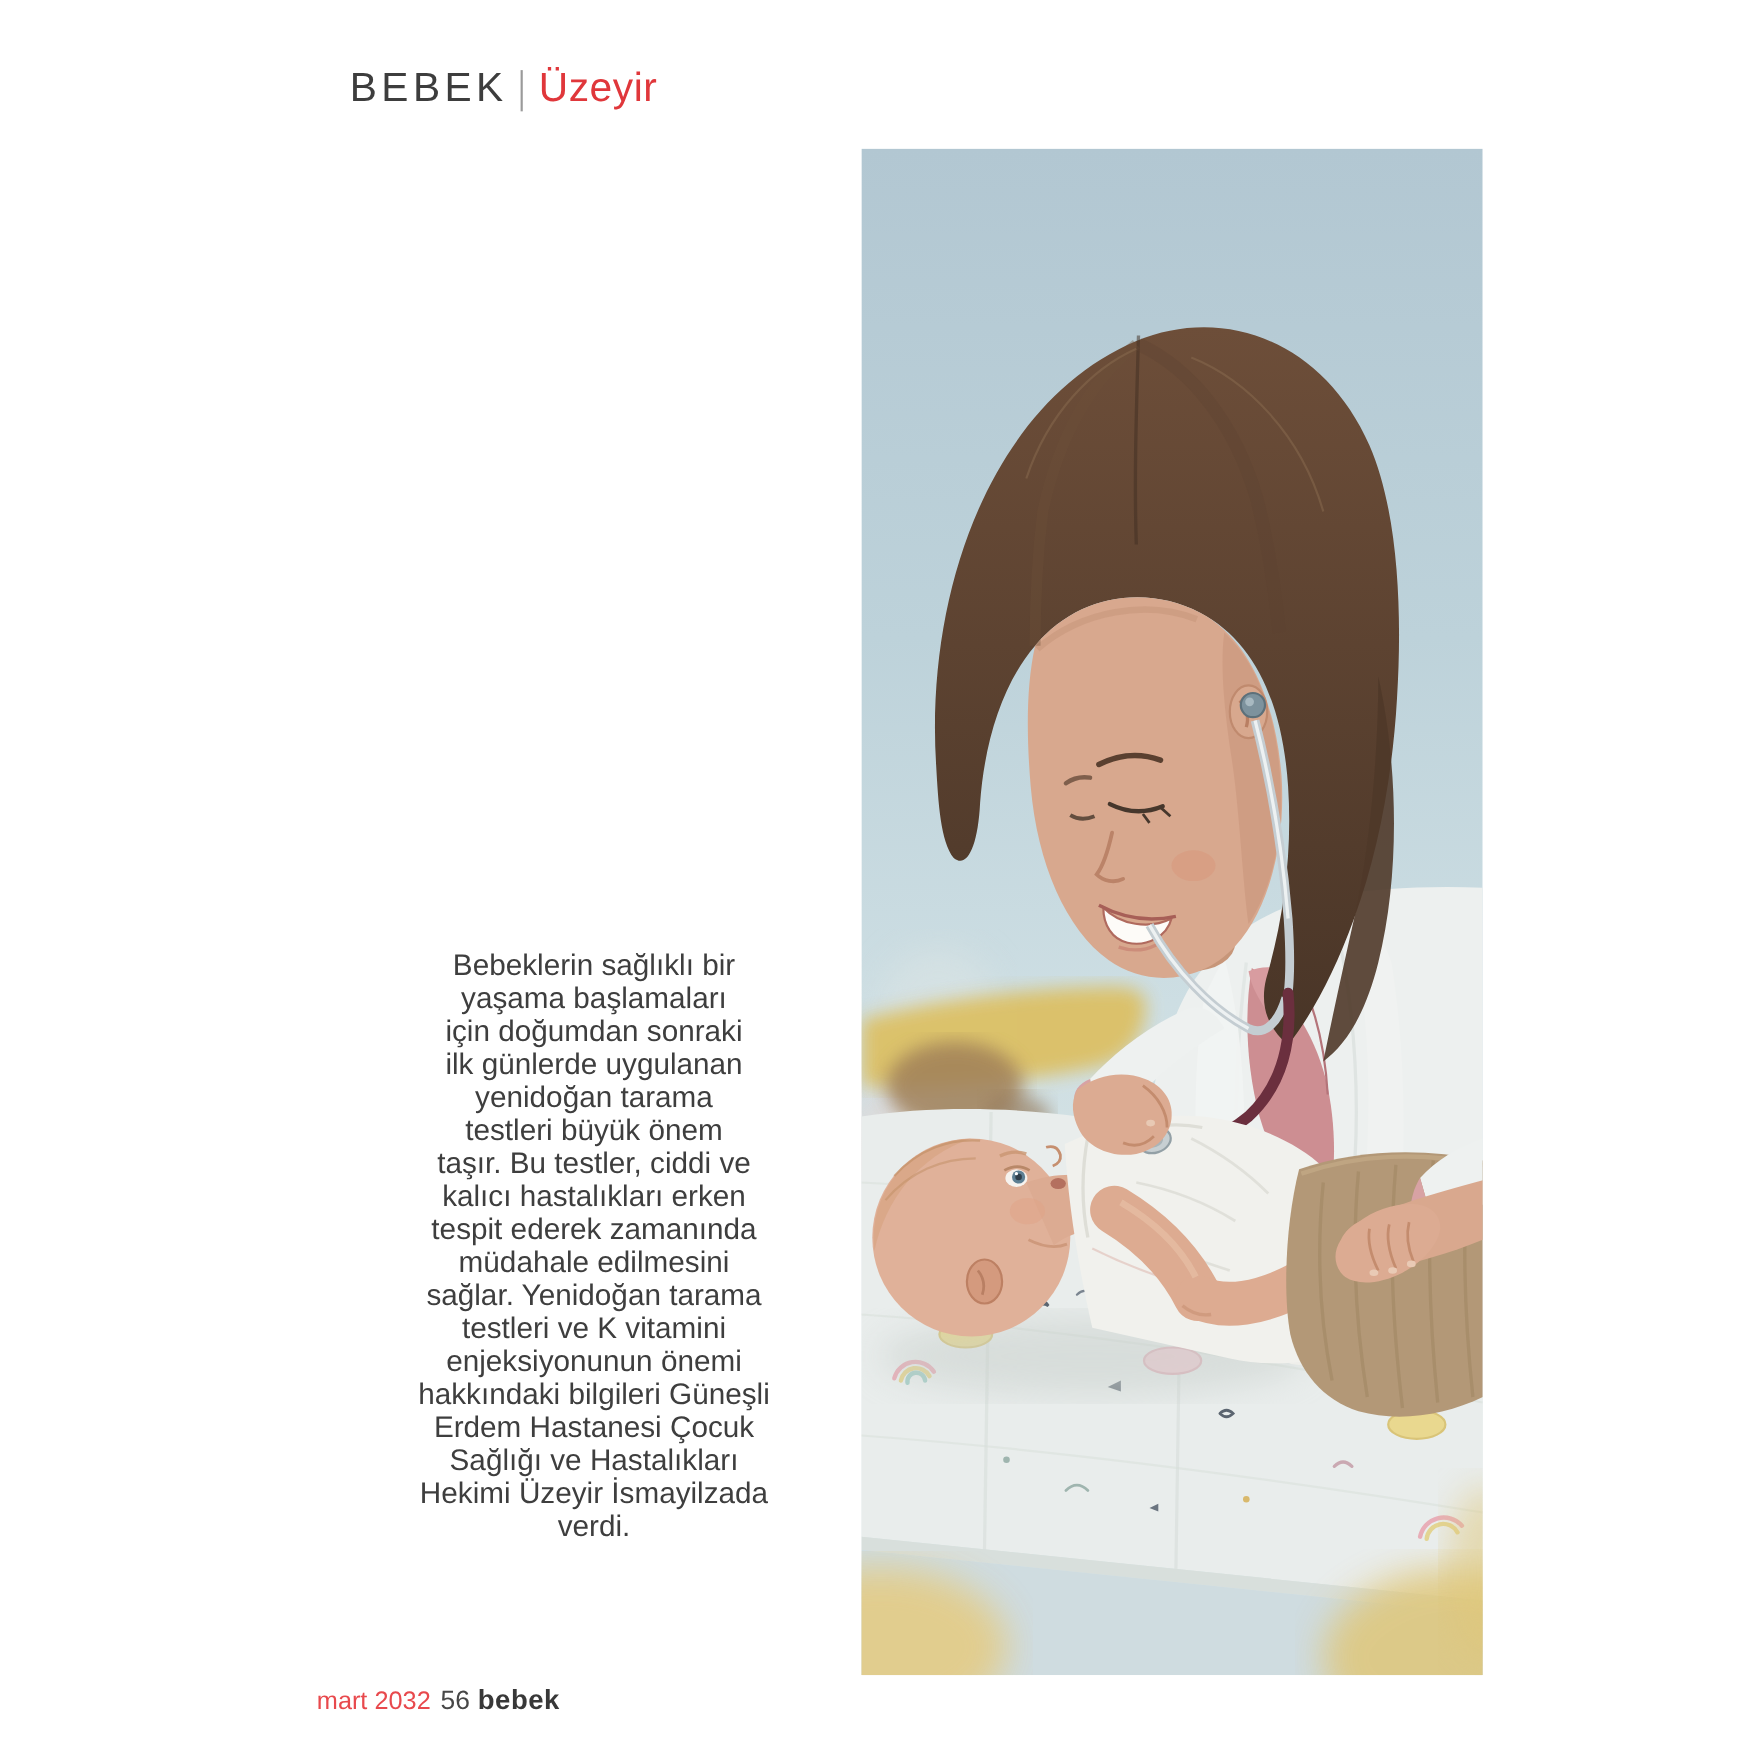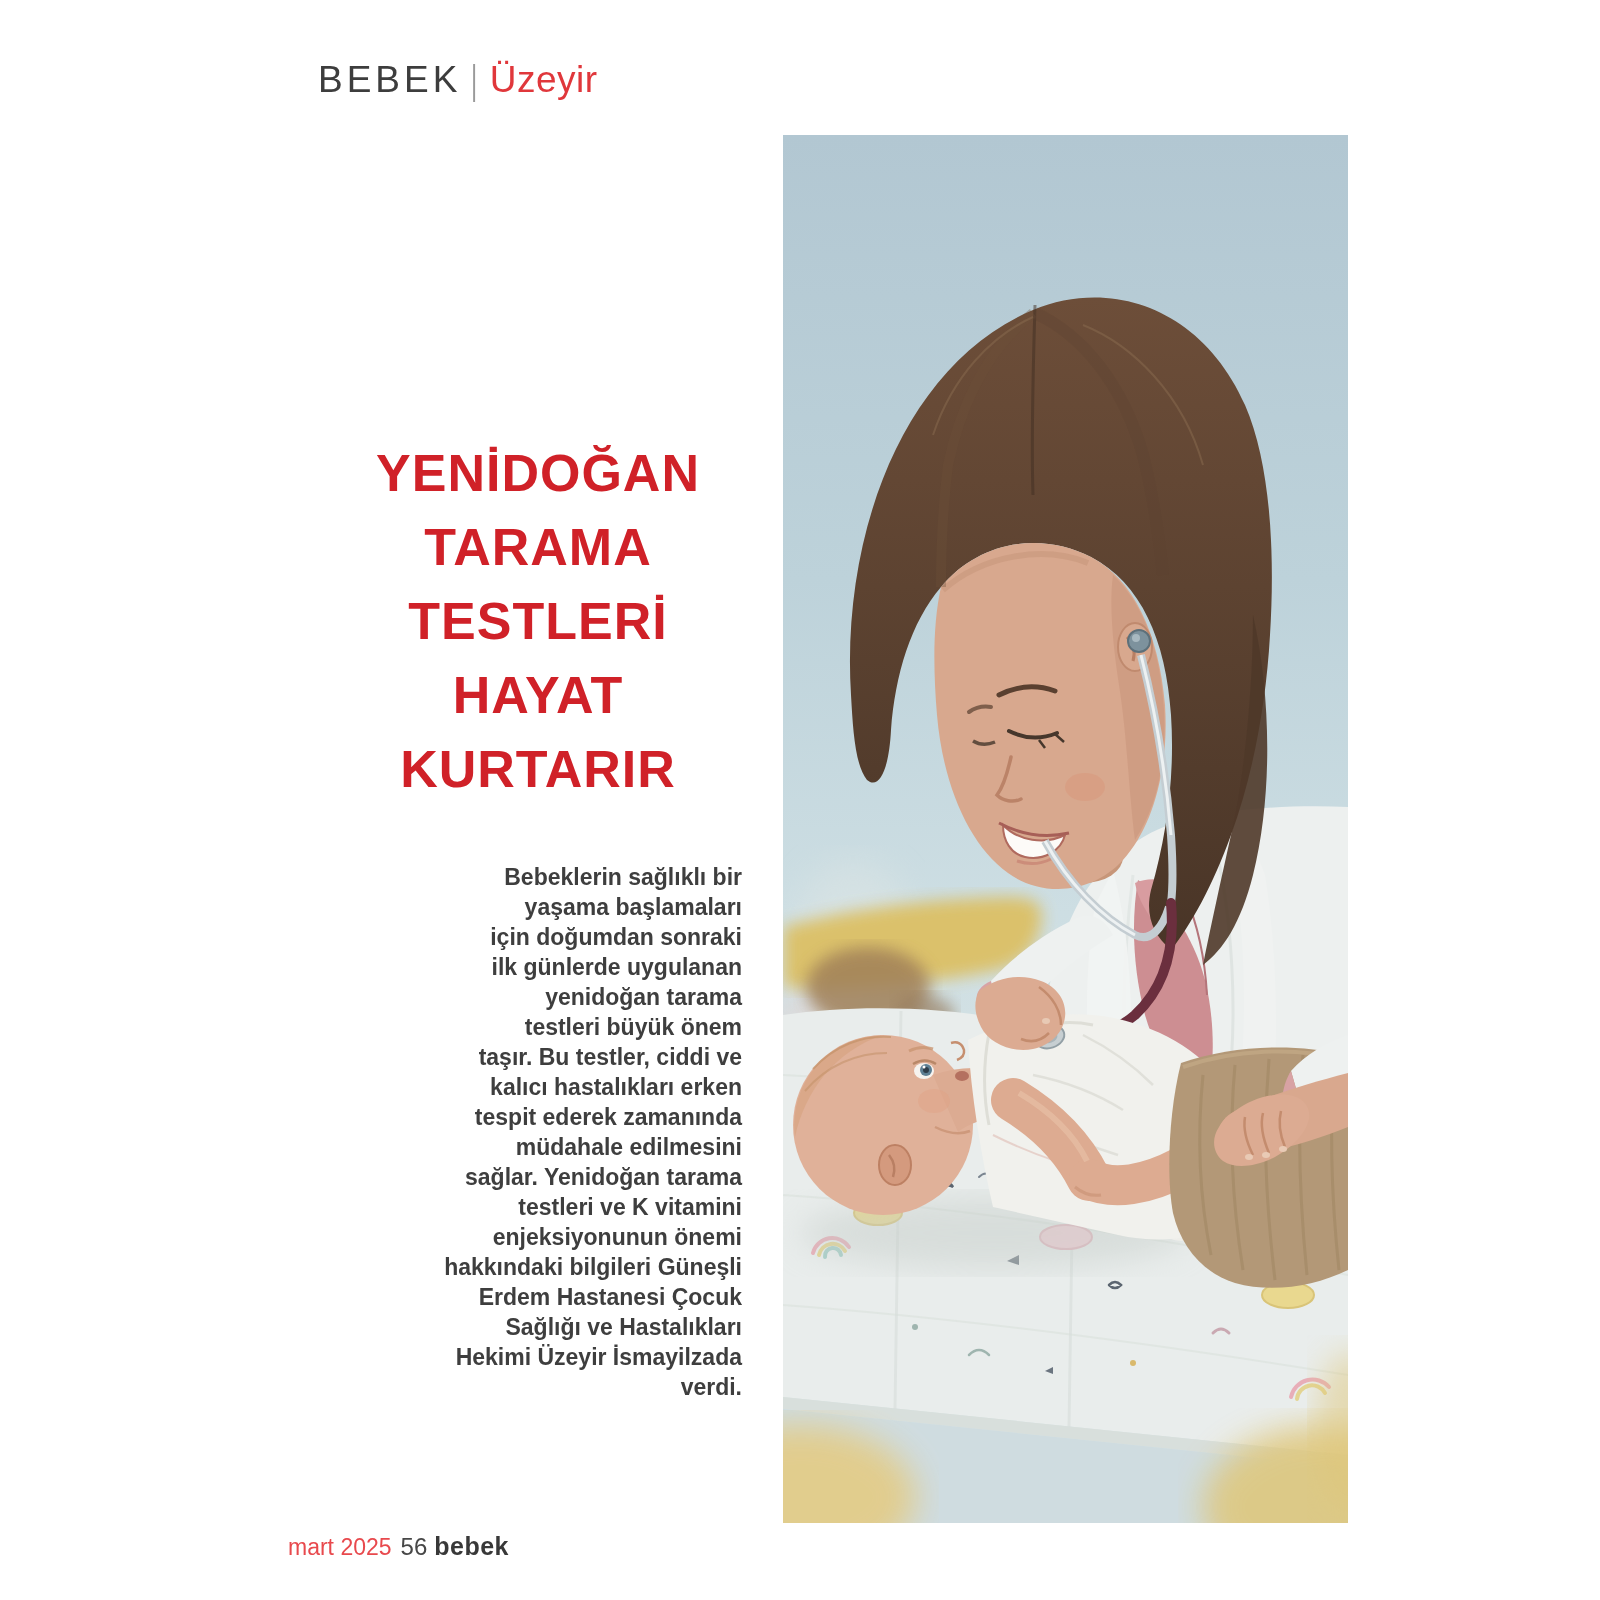--- a/index.html
+++ b/index.html
@@ -35,22 +35,22 @@
     position:absolute;left:328px;top:436px;width:420px;
     color:#d02128;
     font-size:52px;font-weight:700;letter-spacing:1px;
     line-height:74px;text-align:center;
     white-space:pre-line;
   }
   
   .bodytext{
     position:absolute;left:338px;top:862px;width:404px;
     color:#3e3e3e;
-    font-size:23px;font-weight:700;
-    line-height:30px;text-align:right;
+    font-size:27px;font-weight:400;
+    line-height:30px;text-align:center;
     white-space:pre-line;
   }
   
   .footer{
     position:absolute;left:288px;top:1532px;
     display:flex;align-items:baseline;white-space:nowrap;
   }
   .footer .issue{color:#e8494d;font-size:23px;font-weight:400;}
   .footer .pagenum{color:#474747;font-size:24px;font-weight:400;margin-left:9px;}
   .footer .mag{color:#383838;font-size:25px;font-weight:700;margin-left:7px;letter-spacing:0.5px;}
@@ -65,25 +65,20 @@
 <body>
 
 <div class="page">
 
   <div class="header">
     <span class="section">BEBEK</span>
     <span class="divider">|</span>
     <span class="topic">Üzeyir</span>
   </div>
 
-  <h1 class="title" style="margin:0;">YENİDOĞAN
-TARAMA
-TESTLERİ
-HAYAT
-KURTARIR</h1>
 
   <p class="bodytext" style="margin:0;">Bebeklerin sağlıklı bir
 yaşama başlamaları
 için doğumdan sonraki
 ilk günlerde uygulanan
 yenidoğan tarama
 testleri büyük önem
 taşır. Bu testler, ciddi ve
 kalıcı hastalıkları erken
 tespit ederek zamanında
@@ -296,18 +291,18 @@
         <ellipse cx="500" cy="1014" rx="4" ry="3" fill="#e9cab5"></ellipse>
       </g>
 
       <ellipse cx="18" cy="1362" rx="115" ry="72" fill="#e4cb82" opacity="0.88" filter="url(#f16)"></ellipse>
       <ellipse cx="545" cy="1372" rx="125" ry="82" fill="#dfc678" opacity="0.85" filter="url(#f16)"></ellipse>
       <ellipse cx="568" cy="1296" rx="36" ry="80" fill="#dfc678" opacity="0.5" filter="url(#f16)"></ellipse>
     </svg>
   </div>
 
   <div class="footer">
-    <span class="issue">mart 2025</span>
+    <span class="issue">mart 2032</span>
     <span class="pagenum">56</span>
     <span class="mag">bebek</span>
   </div>
 
 </div>
 
 </body></html>

